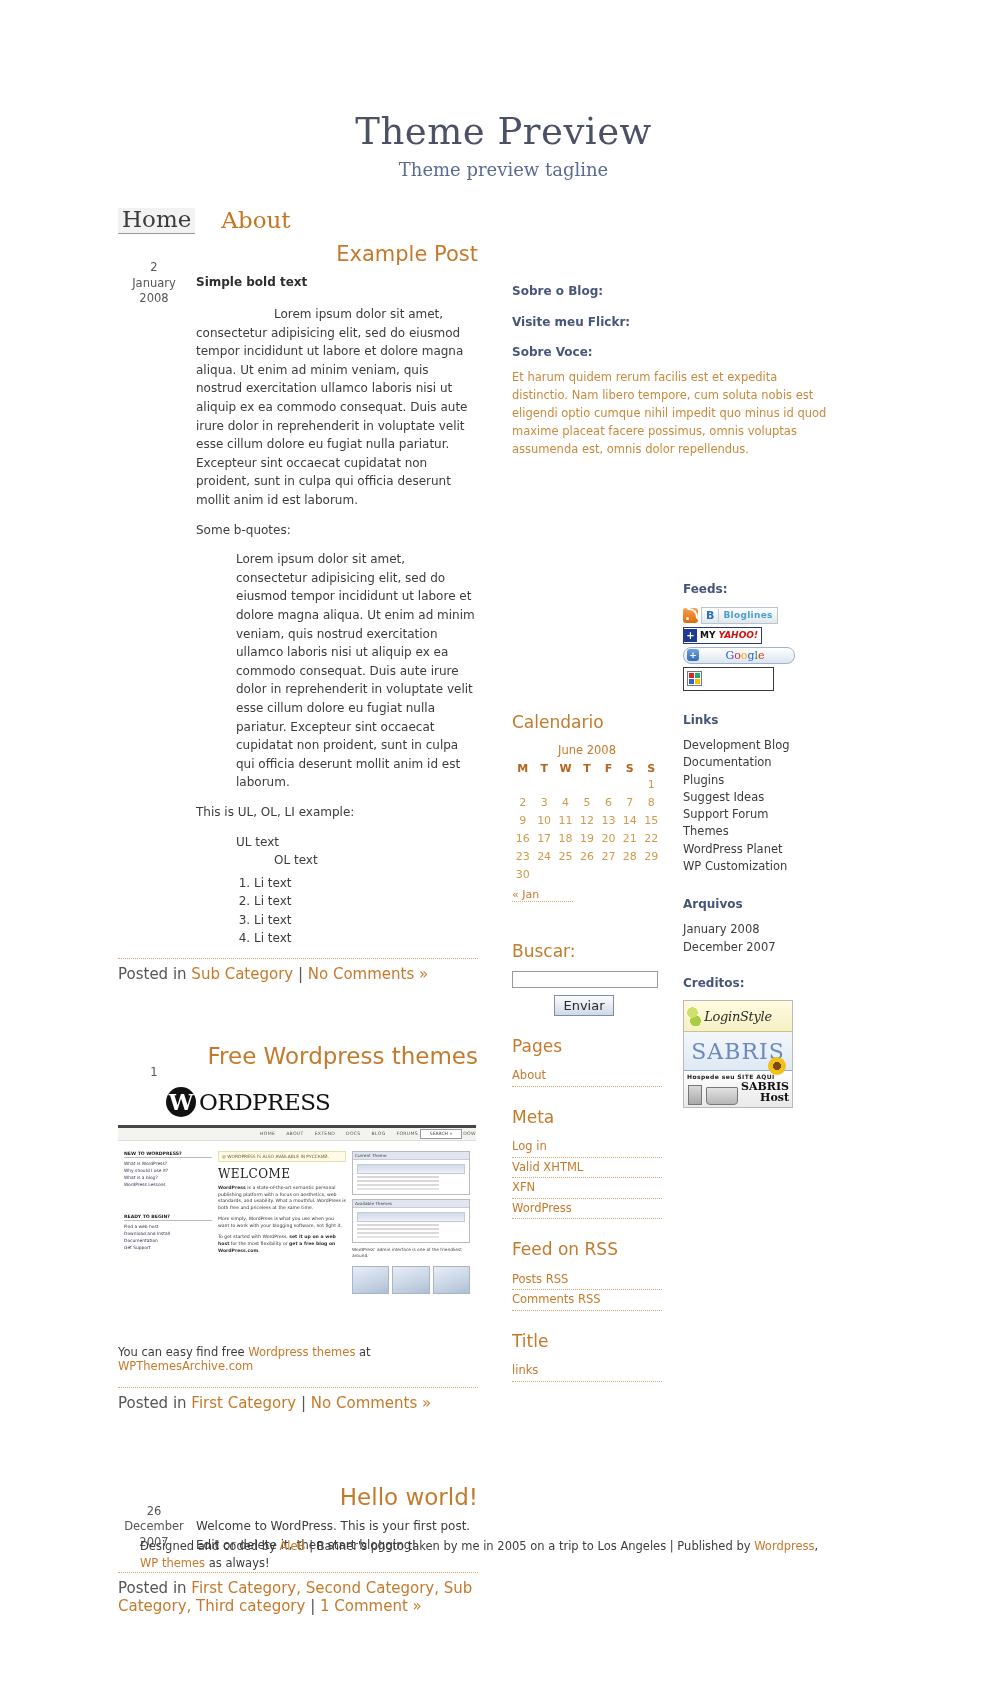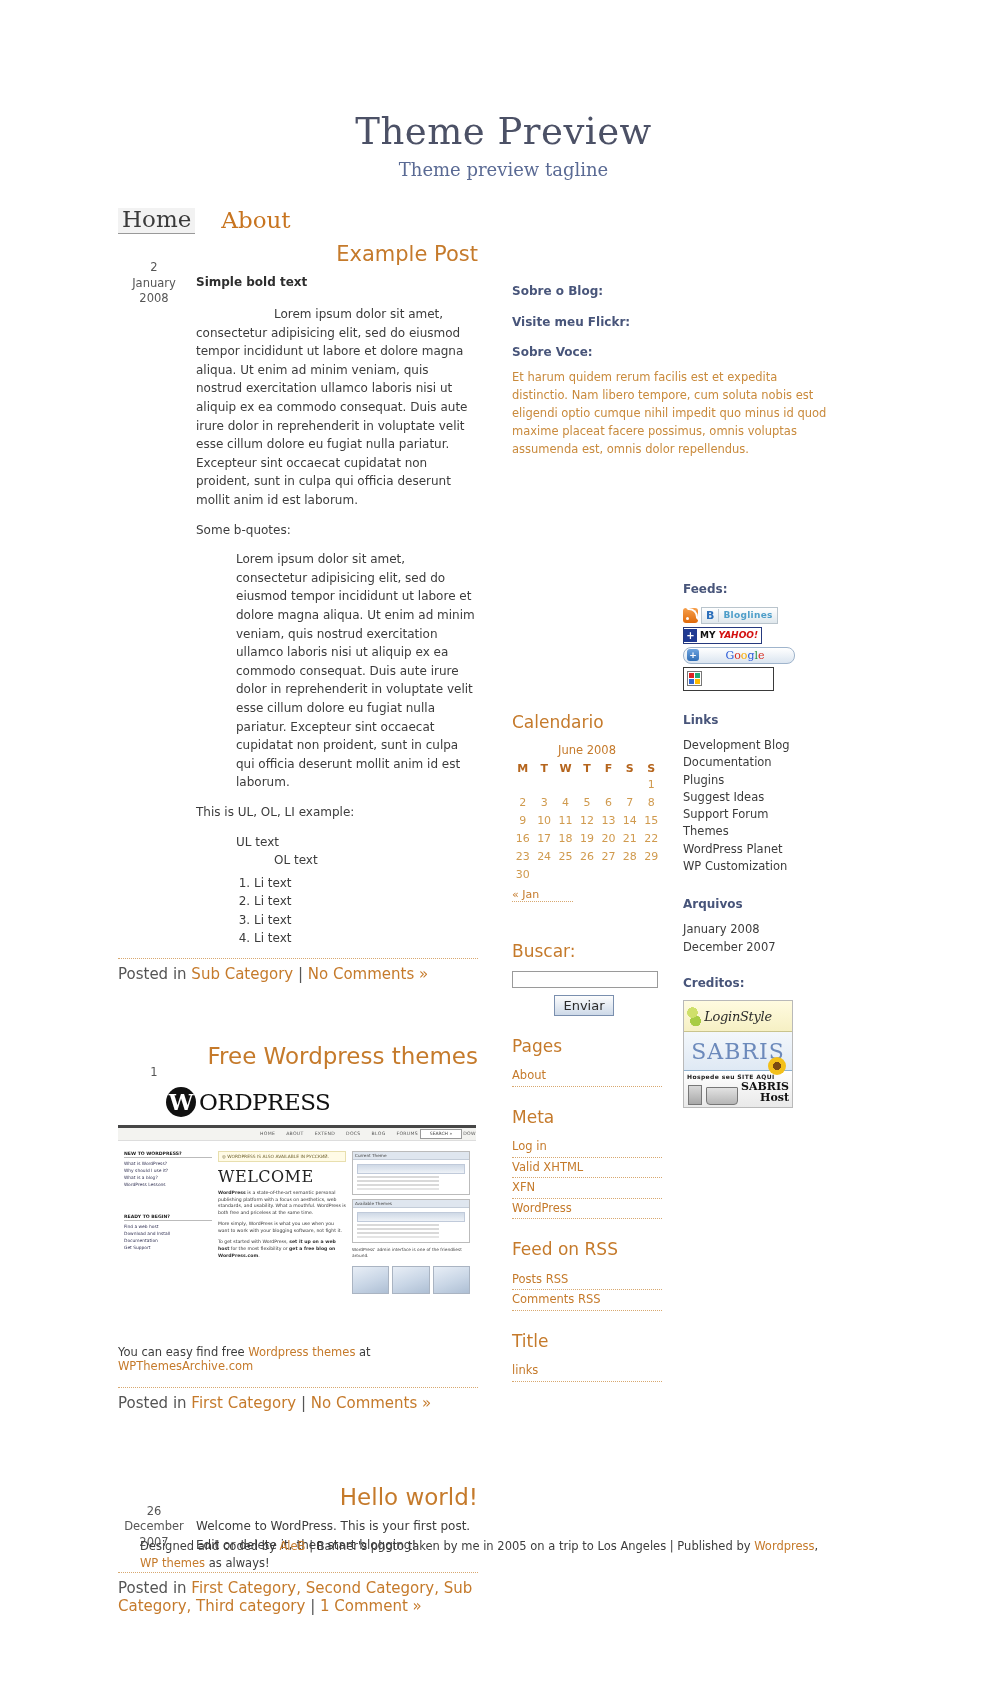--- a/index.html
+++ b/index.html
@@ -231,21 +231,21 @@
   .wp-note {
     background: #fffbe6;
     border: 1px solid #e8dfae;
     font-size: 4.4px;
     color: #6b5e2a;
     padding: 2px 3px;
     margin-bottom: 5px;
   }
   .wp-welcome {
     font-family: "DejaVu Serif", serif;
-    font-size: 16px;
+    font-size: 12px;
     color: #222;
     margin-bottom: 4px;
     letter-spacing: 0.5px;
   }
   .wp-para {
     font-size: 4.6px;
     line-height: 1.5;
     color: #333;
     margin-bottom: 4px;
   }

